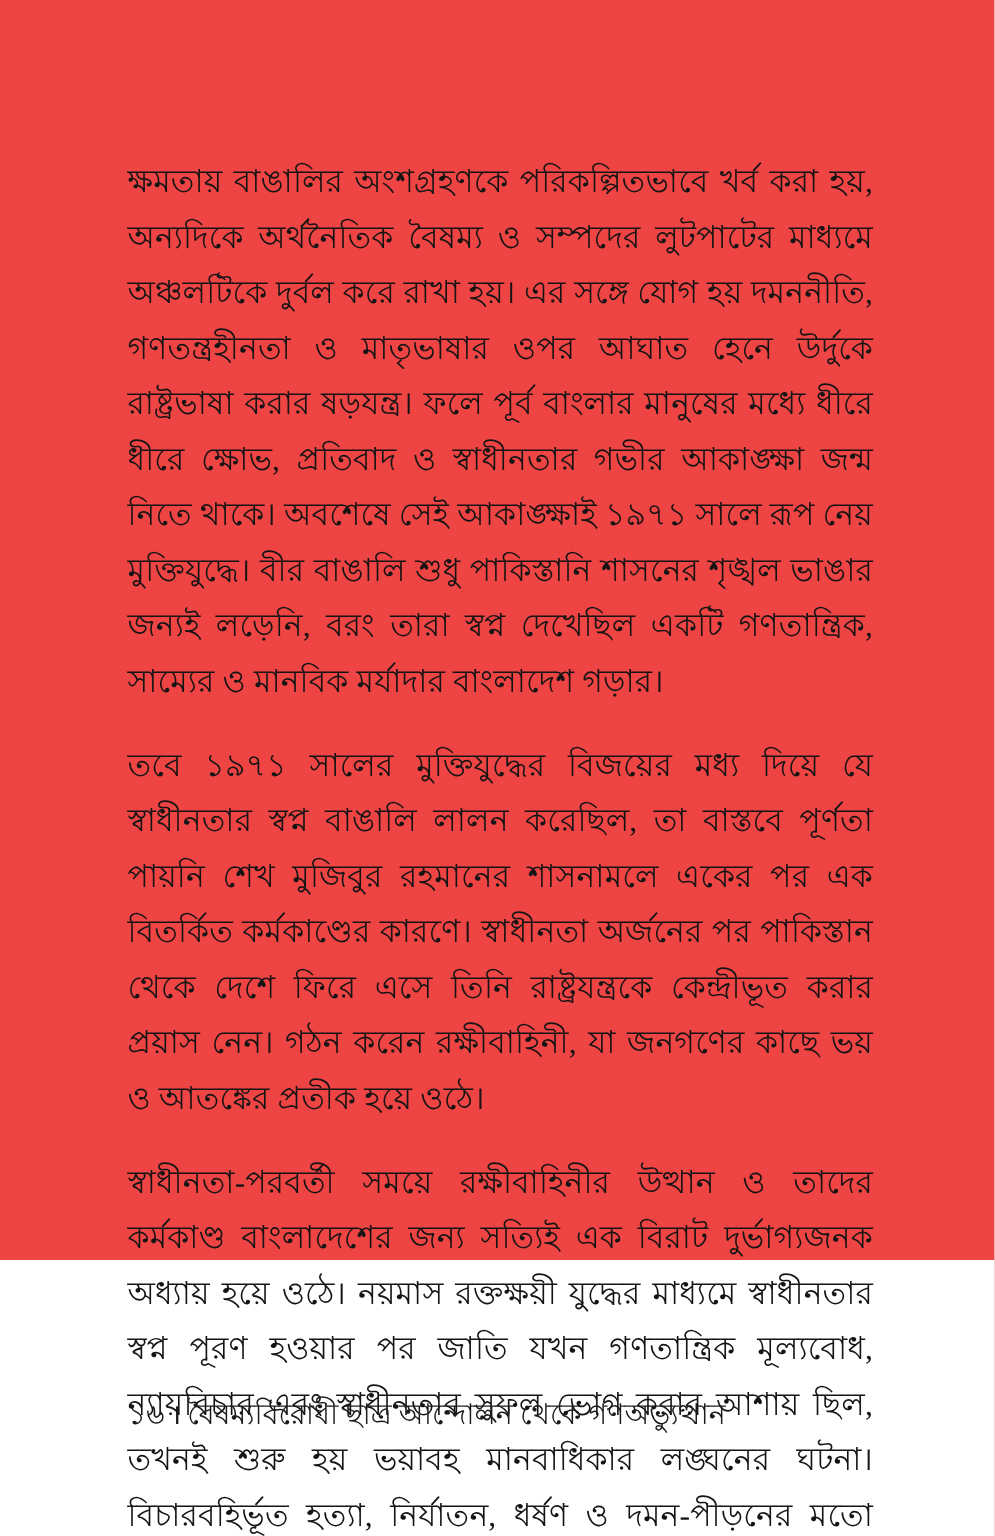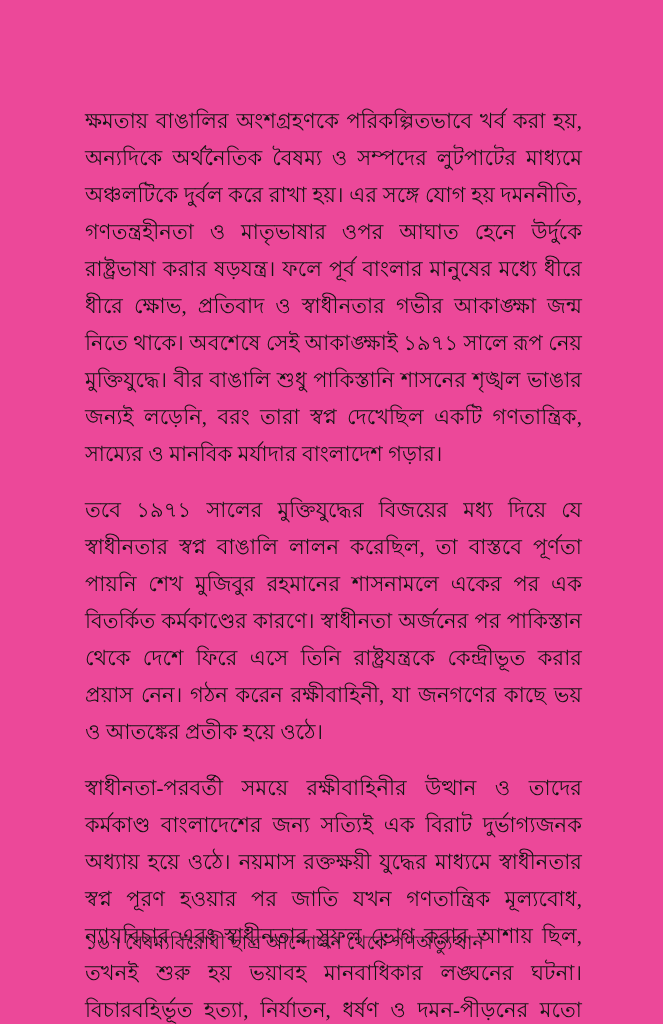--- a/index.html
+++ b/index.html
@@ -7,22 +7,22 @@
     width: 663px;
     height: 1024px;
     background: #ffffff;
     font-family: "Liberation Serif", "DejaVu Serif", serif;
     color: #111111;
     overflow: hidden;
   }
   .page {
     position: relative;
     width: 663px;
-    height: 1024px;
-    background: #ec4899;
+    height: 840px;
+    background: #ef4444;
   }
   .text-block {
     position: absolute;
     top: 103px;
     left: 85px;
     width: 497px;
   }
   .text-block p {
     font-size: 21px;
     line-height: 37px;

